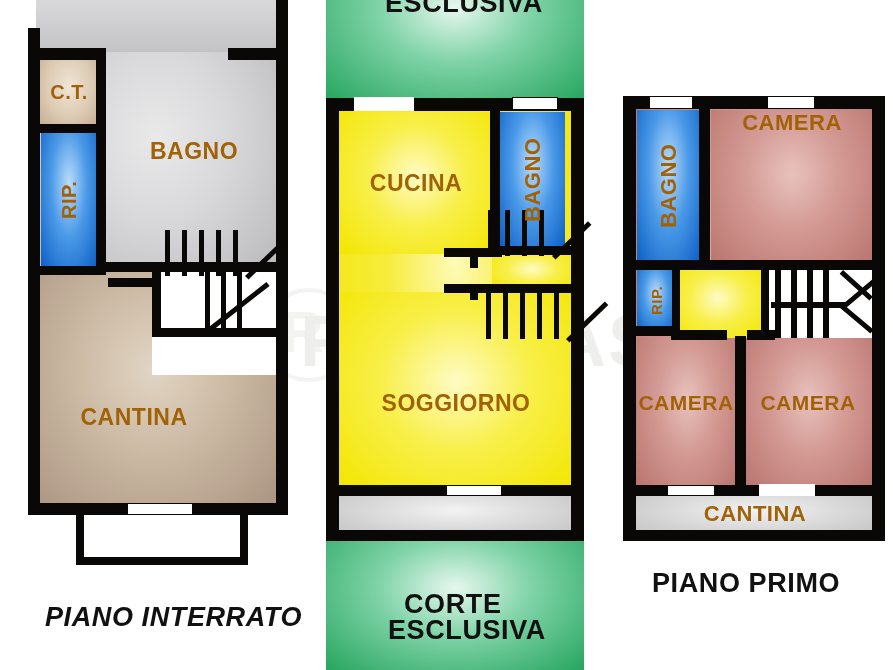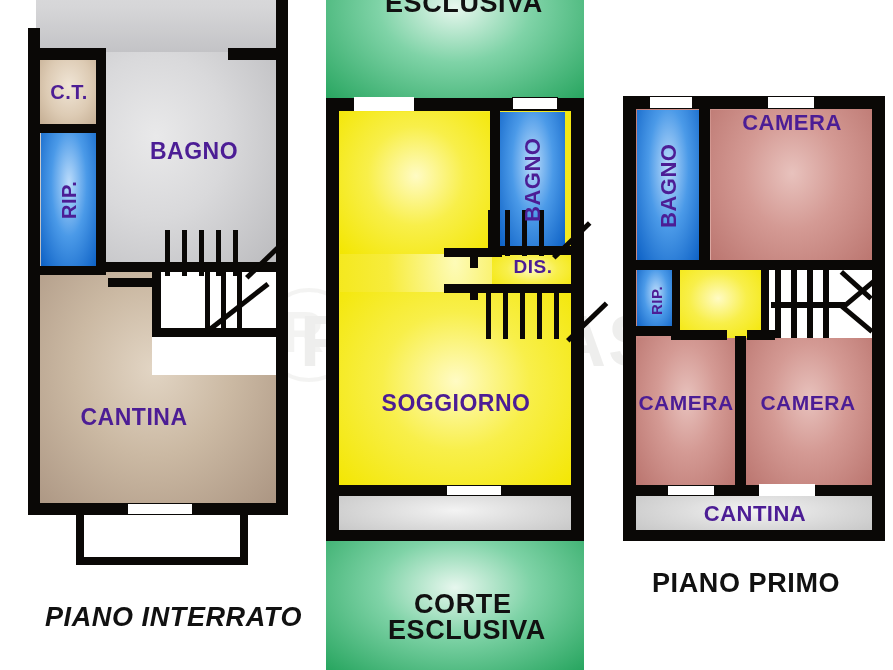--- a/index.html
+++ b/index.html
@@ -5,21 +5,21 @@
   html,body{margin:0;padding:0;background:#ffffff;}
   body{width:893px;height:670px;position:relative;overflow:hidden;
        font-family:"Liberation Sans", sans-serif;}
 
   .plan{position:absolute;}
 
   
   .wall{position:absolute;background:#0a0806;}
   .room{position:absolute;box-sizing:border-box;}
   .lbl{position:absolute;display:flex;align-items:center;justify-content:center;
-       color:#4c1d95;font-weight:700;letter-spacing:.5px;white-space:nowrap;
+       color:#a16207;font-weight:700;letter-spacing:.5px;white-space:nowrap;
        text-align:center;pointer-events:none;}
   .vert{writing-mode:vertical-rl;transform:rotate(180deg);}
 
   
   .f-garage{background:radial-gradient(ellipse at 50% 38%,#e9e9ea 0%,#d9d9db 42%,#b9b9bc 100%);}
   .f-garage-top{background:linear-gradient(180deg,#e3e3e4 0%,#d6d6d8 60%,#c3c3c6 100%);}
   .f-cantina{background:radial-gradient(ellipse at 48% 42%,#e2d5c4 0%,#cbb9a3 45%,#ab9582 100%);}
   .f-ct{background:radial-gradient(ellipse at 50% 40%,#f0e5d6 0%,#ddcbb4 55%,#c4ad92 100%);}
   .f-blue{background:radial-gradient(ellipse at 50% 38%,#bcdcfb 0%,#4b9ae8 45%,#0b5fc4 100%);}
   .f-yellow{background:radial-gradient(ellipse at 50% 40%,#fdfbb8 0%,#f7ec3c 40%,#f2e500 100%);}
@@ -177,27 +177,27 @@
     <div class="step" style="left:42px;top:0px;width:5px;height:46px;"></div>
     <div class="step" style="left:59px;top:0px;width:5px;height:46px;"></div>
     <div class="step" style="left:76px;top:0px;width:5px;height:46px;"></div>
     <div class="diag" style="left:88px;top:46px;width:54px;height:5px;transform:rotate(-44deg);"></div>
   </div>
 
   <div class="opening-plain" style="left:34px;top:157px;width:60px;height:14px;"></div>
   <div class="opening" style="left:192px;top:157px;width:46px;height:13px;"></div>
   <div class="opening" style="left:126px;top:545px;width:56px;height:11px;"></div>
 
+  <div class="lbl" style="left:20px;top:162px;width:152px;height:162px;font-size:23px;">CUCINA</div>
   <div class="lbl vert" style="left:180px;top:172px;width:65px;height:136px;font-size:22px;">BAGNO</div>
-  <div class="lbl" style="left:174px;top:310px;width:78px;height:34px;font-size:19px;">DIS.</div>
   <div class="lbl" style="left:20px;top:448px;width:232px;height:30px;font-size:23px;">SOGGIORNO</div>
 </div>
 
 <div class="caption" style="left:385px;top:-12px;">ESCLUSIVA</div>
-<div class="caption" style="left:414px;top:589px;">CORTE</div>
+<div class="caption" style="left:404px;top:589px;">CORTE</div>
 <div class="caption" style="left:388px;top:615px;">ESCLUSIVA</div>
 
 <div class="plan" id="plan-first" style="left:615px;top:-60px;width:278px;height:730px;">
 
   <div class="room f-red" style="left:20px;top:168px;width:240px;height:382px;"></div>
 
   <div class="room f-red" style="left:96px;top:170px;width:162px;height:158px;"></div>
 
   <div class="room f-blue" style="left:22px;top:170px;width:63px;height:152px;"></div>
 

